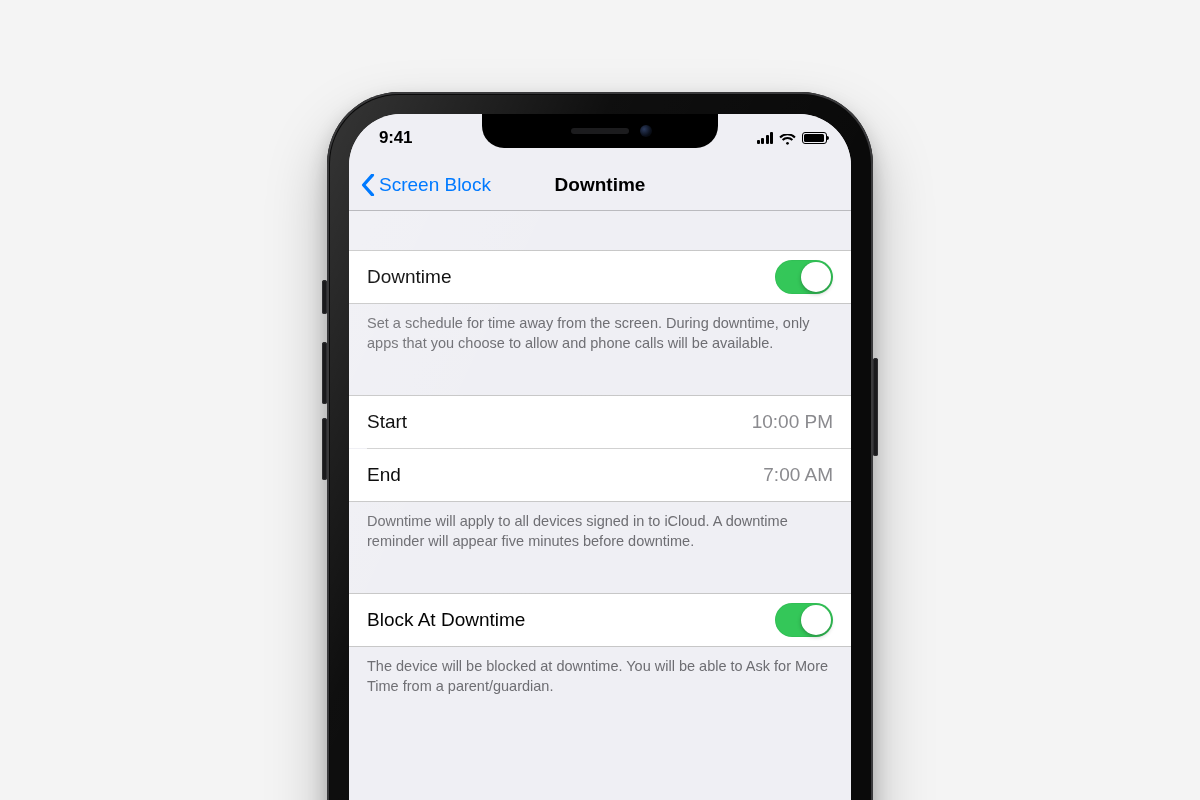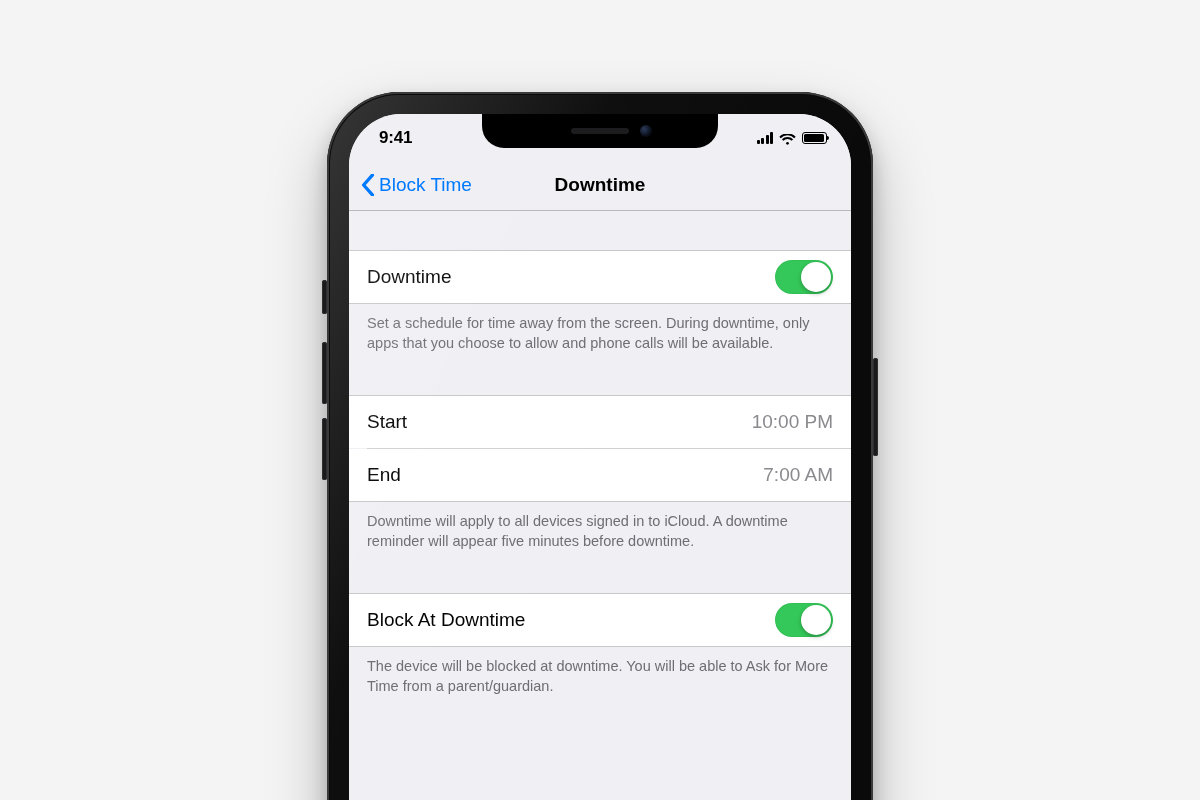--- a/index.html
+++ b/index.html
@@ -306,21 +306,21 @@
               <i></i>
             </span>
         </div>
       </div>
 
       <div class="navbar">
         <div class="back">
           <svg class="chev" viewBox="0 0 12 20">
             <polyline points="10,1 2,10 10,19" fill="none" stroke="#007aff" stroke-width="3" stroke-linecap="round" stroke-linejoin="round"></polyline>
           </svg>
-          <span>Block Time</span>
+          <span>Screen Block</span>
         </div>
         <div class="nav-title">Downtime</div>
       </div>
 
       <div class="content">
 
         <div class="group-gap"></div>
 
         <div class="cell group-border-top group-border-bottom">
           <span>Downtime</span>

